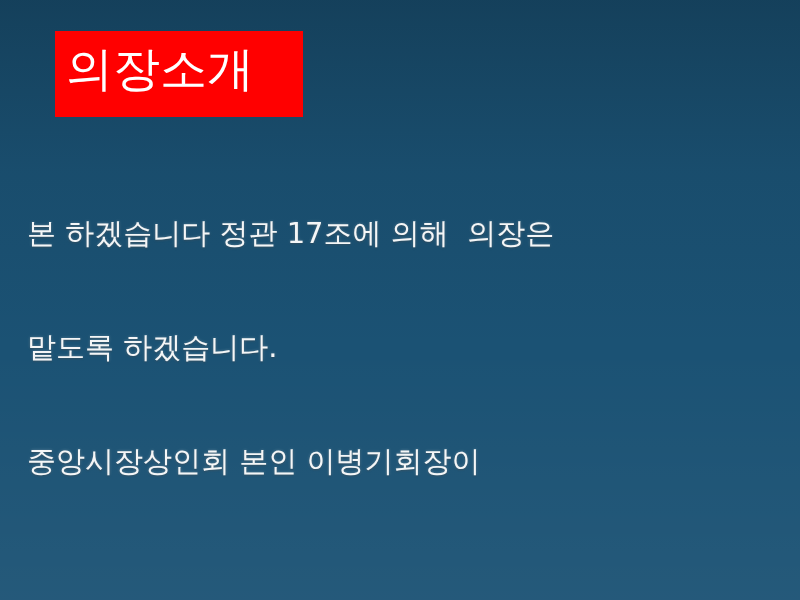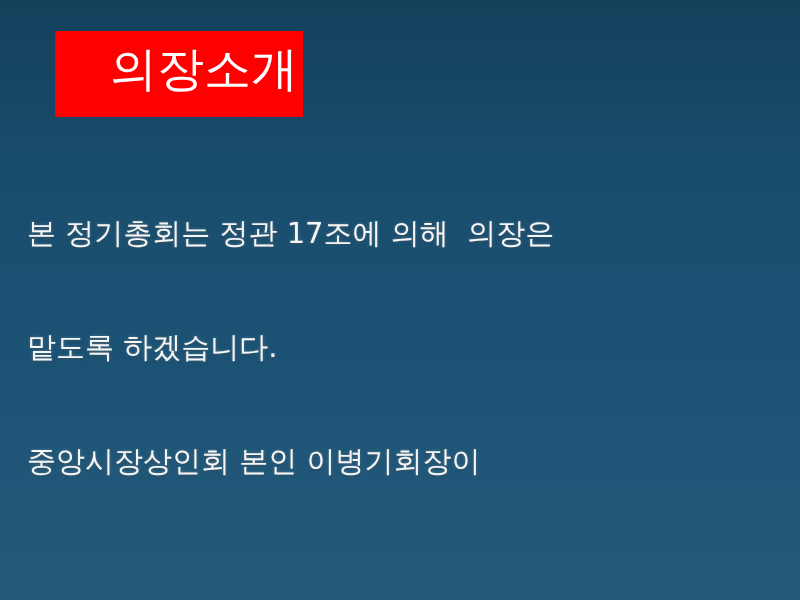--- a/index.html
+++ b/index.html
@@ -54,21 +54,20 @@
     left: 11px;
     top: 7px;
     width: 232px;
     height: 62px;
     line-height: 62px;
     color: #ffffff;
     font-size: 47px;
     font-weight: 400;
     letter-spacing: 0px;
     white-space: nowrap;
-    text-align: right;
   }
 
   
   #body-text {
     position: absolute;
     left: 27px;
     top: 138px;
     width: 745px;
     z-index: 2;
     color: #f4f6f7;
@@ -90,21 +89,21 @@
 </head>
 <body>
 
 <div id="slide">
 
   <div id="title-box">
     <div id="title-text">의장소개</div>
   </div>
 
   <div id="body-text">
-    <span class="body-line">본 정기총회는 정관 17조에 의해  의장은</span>
+    <span class="body-line">본 하겠습니다 정관 17조에 의해  의장은</span>
     <span class="body-line">맡도록 하겠습니다.</span>
     <span class="body-line">중앙시장상인회 본인 이병기회장이</span>
     
     
     
     
     
   </div>
 
 </div>

